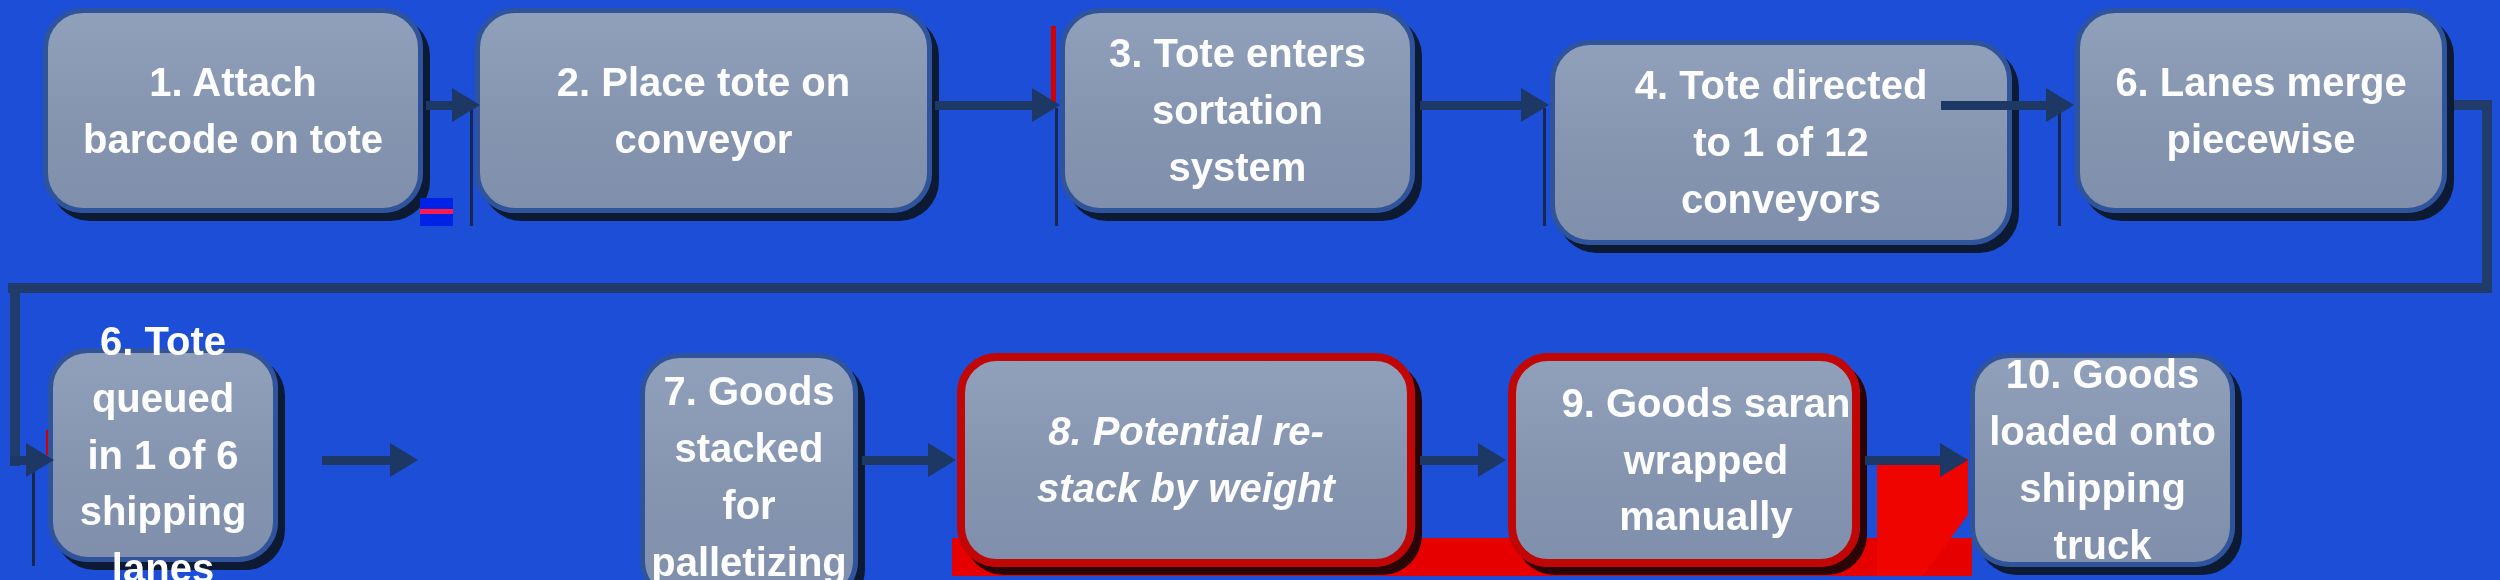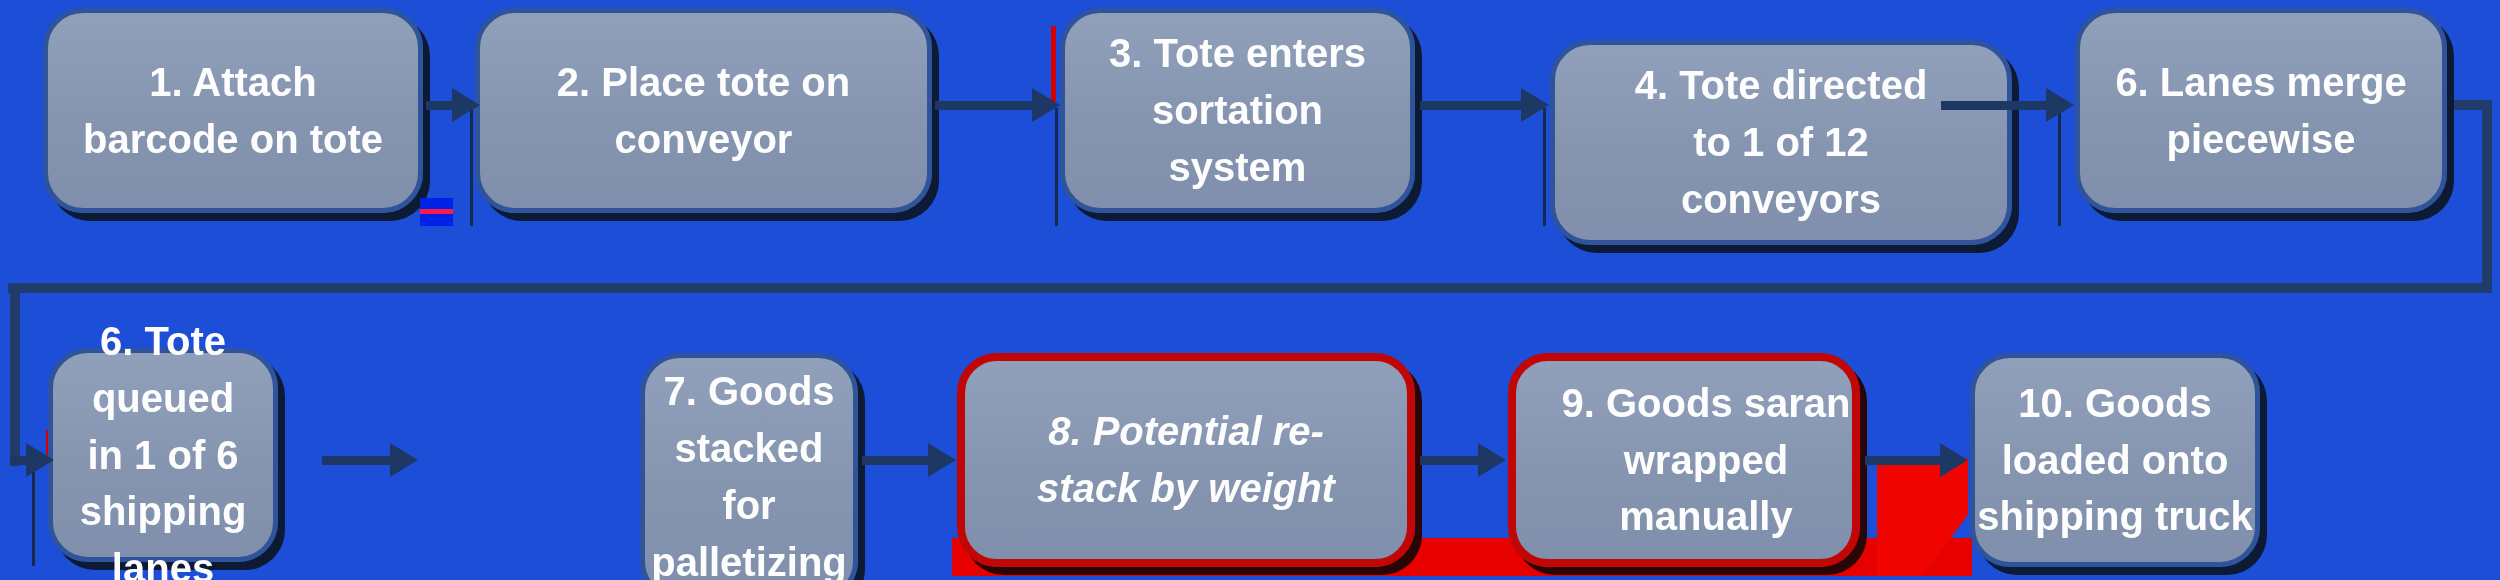--- a/index.html
+++ b/index.html
@@ -64,21 +64,21 @@
 in 1 of 6
 shipping lanes</div>
       <div class="box blue" style="left: 640px; top: 353px; width: 218px; height: 248px;">7. Goods
 stacked for
 palletizing</div>
       <div class="box red" style="left: 957px; top: 353px; width: 458px; height: 214px; font-style: italic;">8. Potential re-
 stack by weight</div>
       <div class="box red" style="left: 1508px; top: 353px; width: 352px; height: 214px; padding-left: 44px;">9. Goods saran
 wrapped
 manually</div>
-      <div class="box blue" style="left: 1970px; top: 353px; width: 290px; height: 214px;">10. Goods
+      <div class="box blue" style="left: 1970px; top: 353px; width: 265px; height: 214px;">10. Goods
 loaded onto
 shipping truck</div>
       <div class="abar" style="left: 426px; top: 101px; width: 28px;"></div>
       <div class="ahead" style="left: 452px; top: 88px;"></div>
       <div class="abar" style="left: 935px; top: 101px; width: 99px;"></div>
       <div class="ahead" style="left: 1032px; top: 88px;"></div>
       <div class="abar" style="left: 1420px; top: 101px; width: 103px;"></div>
       <div class="ahead" style="left: 1521px; top: 88px;"></div>
       <div class="abar" style="left: 1941px; top: 101px; width: 107px;"></div>
       <div class="ahead" style="left: 2046px; top: 88px;"></div>

